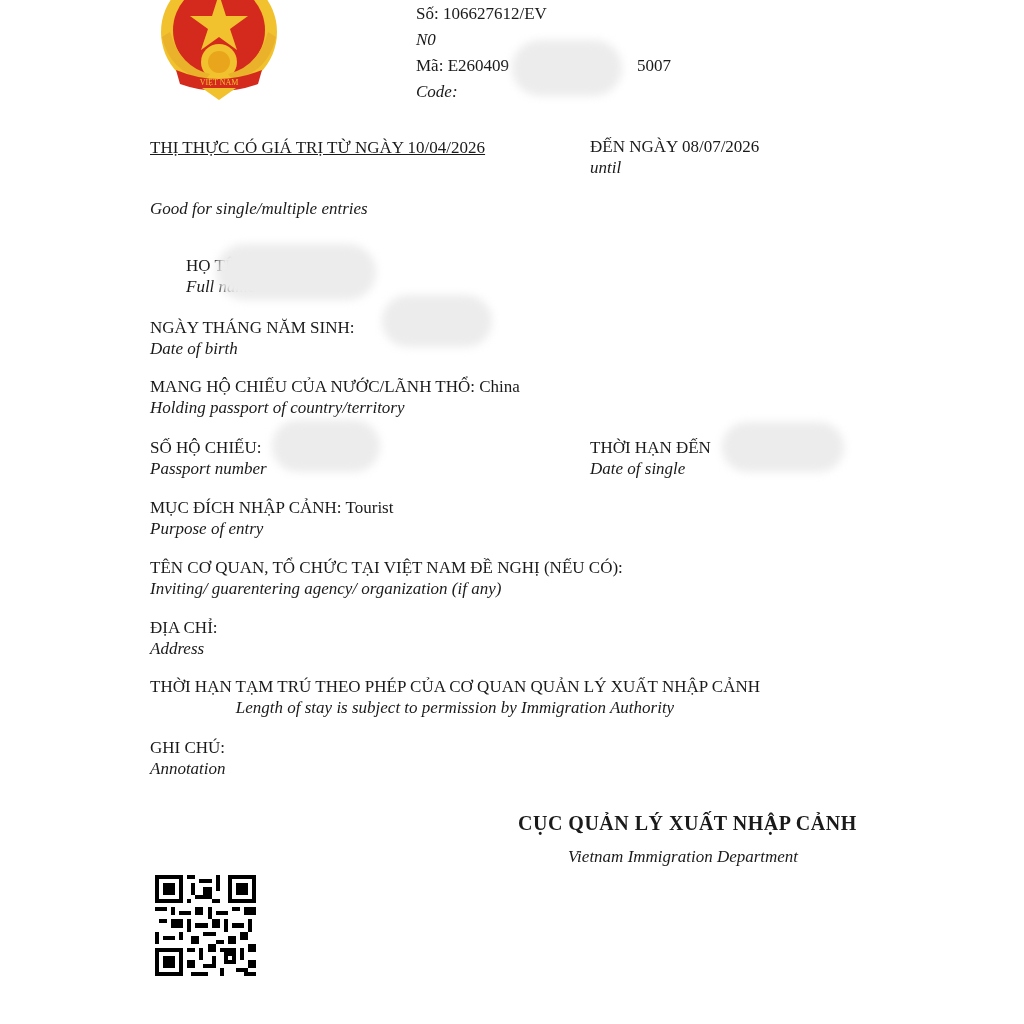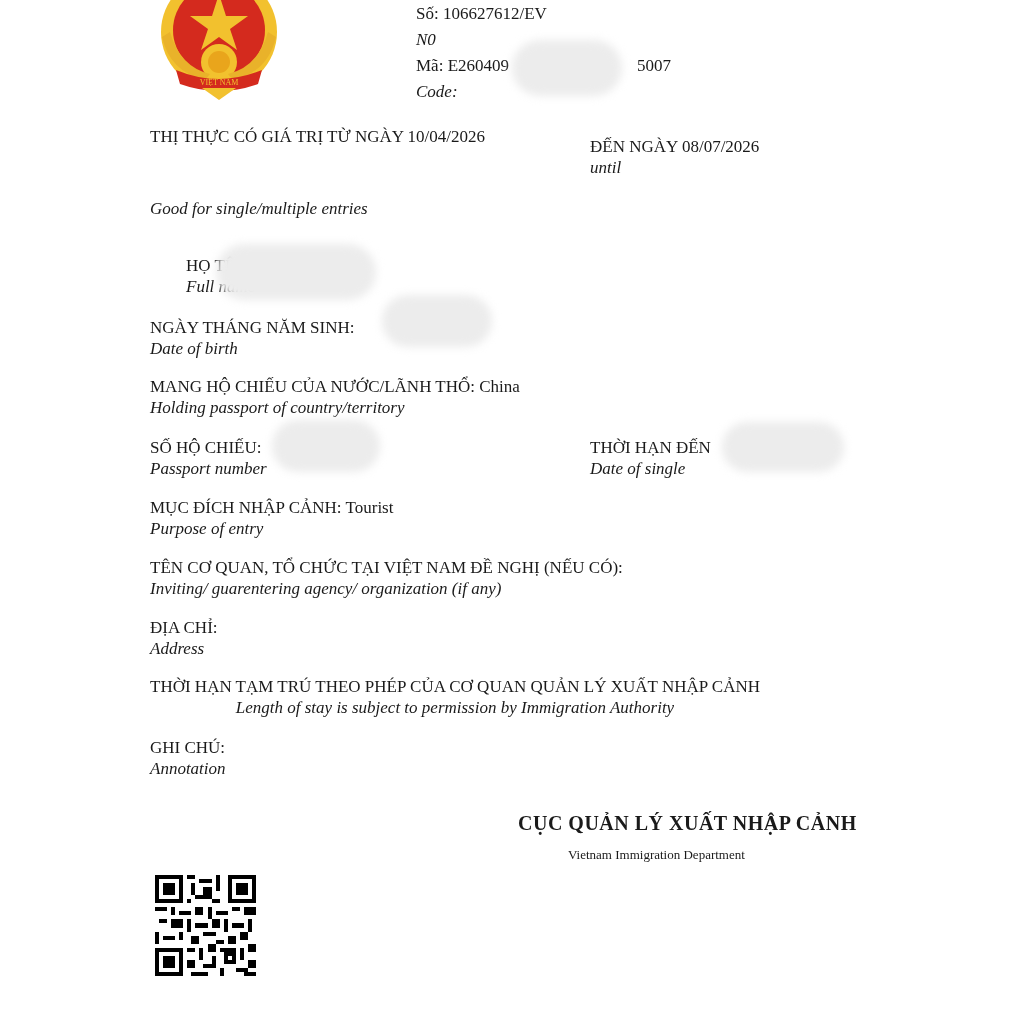--- a/index.html
+++ b/index.html
@@ -7,21 +7,21 @@
          font-family:"Liberation Serif", "DejaVu Serif", serif; color:#1a1a1a; }
   .emblem { position:absolute; left:150px; top:-8px; width:138px; height:108px; }
   .hdr { position:absolute; left:416px; font-size:17px; line-height:20px; }
   .hdr.i { font-style:italic; }
   .blur { position:absolute; background:#ececec; border-radius:40px; filter:blur(4px); }
   .field { position:absolute; left:150px; }
   .vn { font-size:17px; line-height:20px; white-space:nowrap; }
   .en { font-size:17px; line-height:21px; font-style:italic; white-space:nowrap; }
   .col2 { position:absolute; left:590px; }
   .sig-title { position:absolute; left:518px; top:812px; font-size:20px; font-weight:bold; letter-spacing:0.5px; white-space:nowrap; }
-  .sig-sub { position:absolute; left:568px; top:847px; font-size:13px; white-space:nowrap; }
+  .sig-sub { position:absolute; left:568px; top:847px; font-size:17px; font-style:italic; white-space:nowrap; }
   .qr { position:absolute; left:155px; top:875px; width:101px; height:101px; }
 </style>
 </head>
 <body>
 
 <div class="emblem">
   <svg width="138" height="108" viewBox="0 0 138 108">
     <circle cx="69" cy="40" r="58" fill="#f2c12e"></circle>
     <circle cx="69" cy="38" r="46" fill="#d42a1e"></circle>
     <polygon points="69,2 76,24 98,24 80,37 87,58 69,45 51,58 58,37 40,24 62,24" fill="#f2c12e"></polygon>
@@ -36,21 +36,21 @@
 </div>
 
 <div class="hdr" style="top:4px;">Số: 106627612/EV</div>
 <div class="hdr i" style="top:30px;">N0</div>
 <div class="hdr" style="top:56px;">
   <span>Mã: E260409</span><span style="display:inline-block;width:128px;"></span><span>5007</span>
 </div>
 <div class="hdr i" style="top:82px;">Code:</div>
 <div class="blur" style="left:512px;top:40px;width:110px;height:56px;"></div>
 
-<div class="field" style="top:127px;">
+<div class="field" style="top:138px;text-decoration:underline;">
   <div class="vn">THỊ THỰC CÓ GIÁ TRỊ TỪ NGÀY 10/04/2026</div>
 </div>
 <div class="col2" style="top:137px;">
   <div class="vn">ĐẾN NGÀY 08/07/2026</div>
   <div class="en">until</div>
 </div>
 
 <div class="field" style="top:198px;">
   <div class="en">Good for single/multiple entries</div>
 </div>

